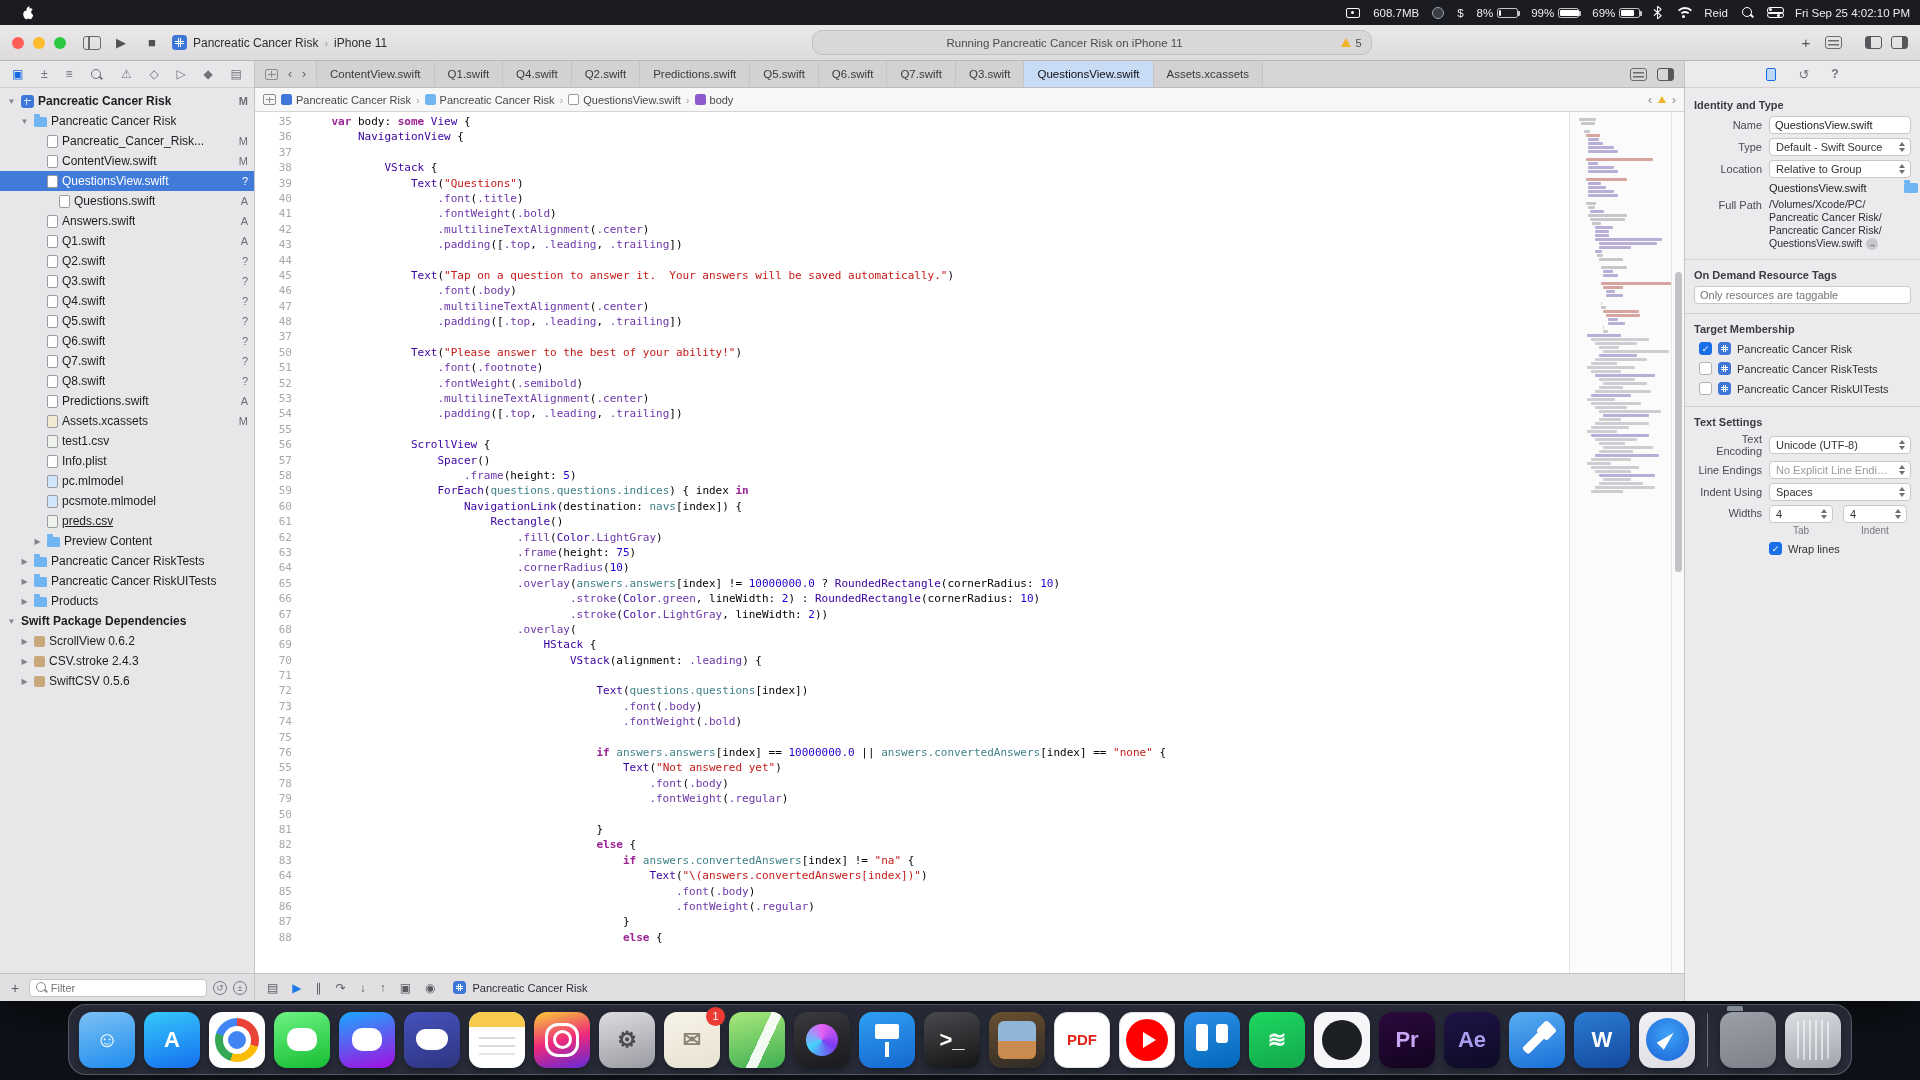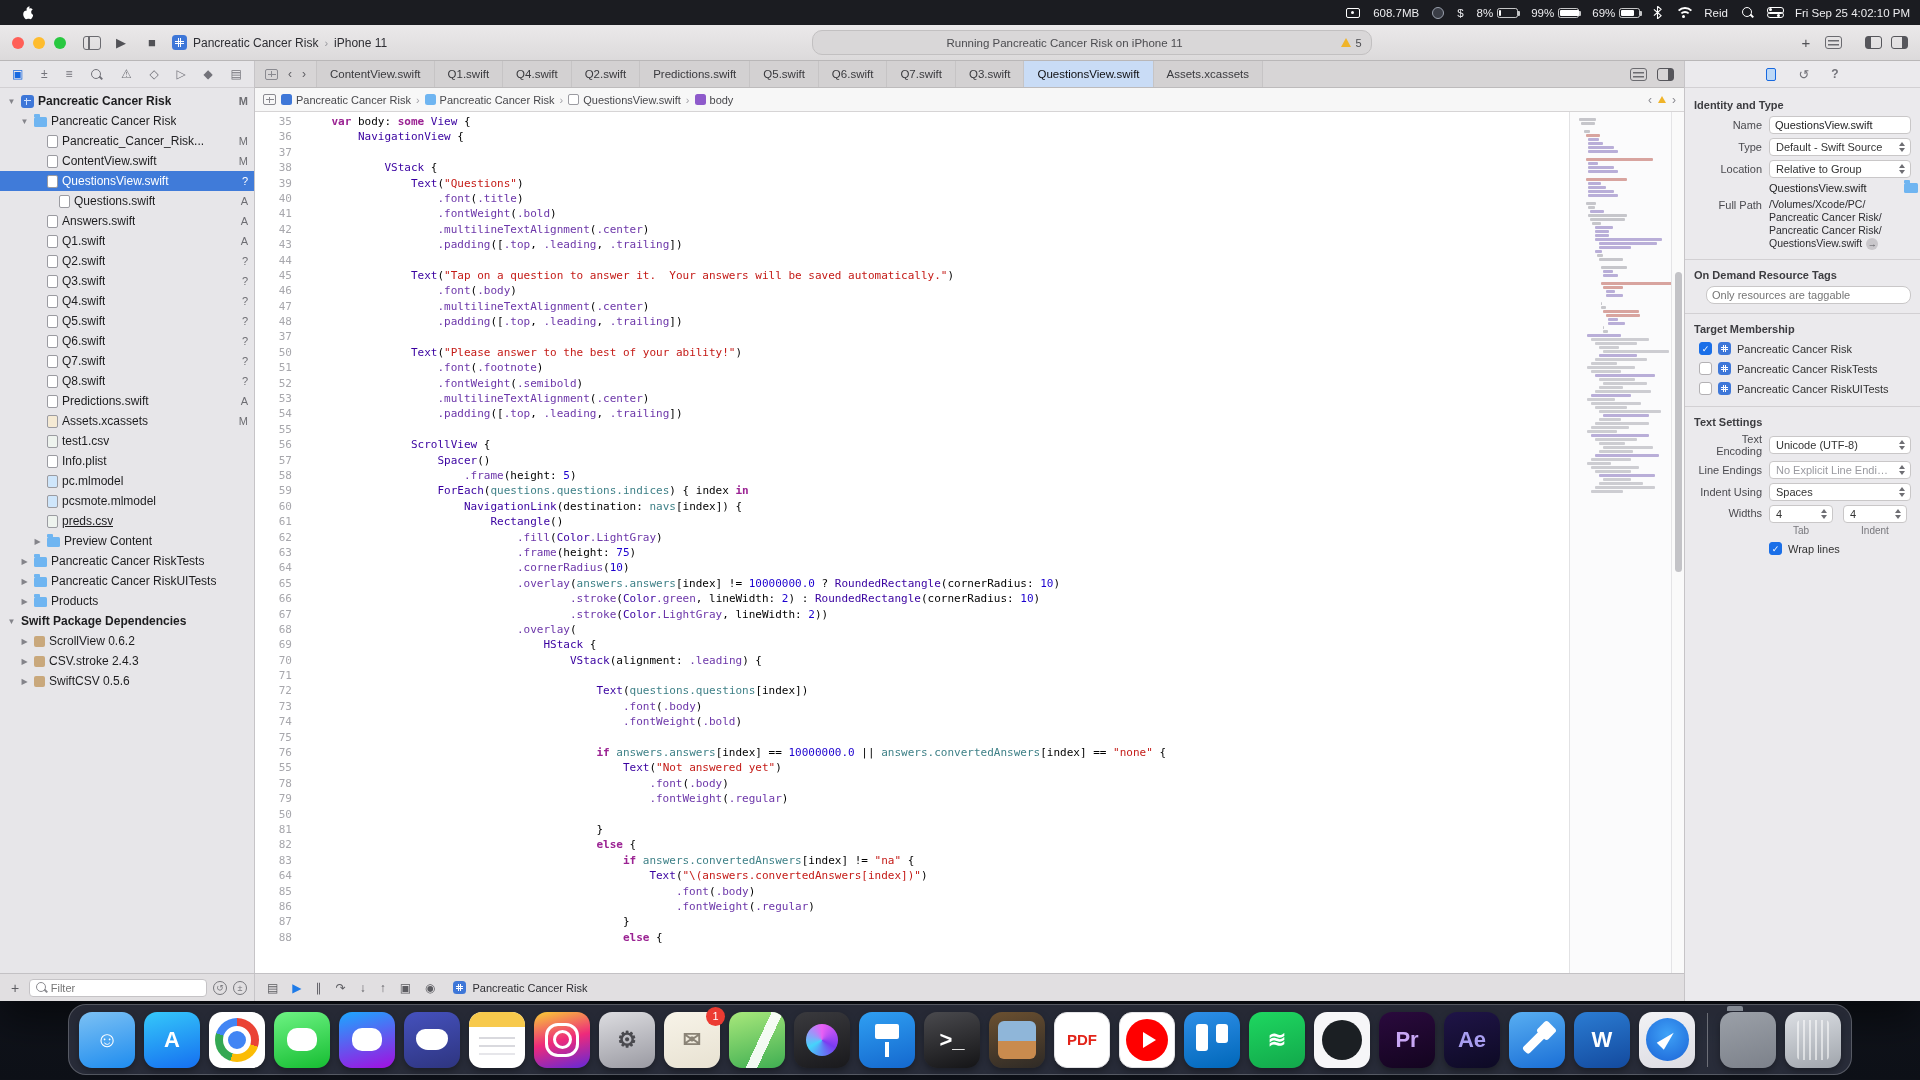--- a/index.html
+++ b/index.html
@@ -738,21 +738,21 @@
           <div class="fpath">
             <div>/Volumes/Xcode/PC/</div>
             <div>Pancreatic Cancer Risk/</div>
             <div>Pancreatic Cancer Risk/</div>
             <div><span>QuestionsView.swift</span><span class="goto">→</span></div>
           </div>
         </div>
         <hr>
         <div class="sec-title">On Demand Resource Tags</div>
         <div class="frow">
-            <input class="ffield" style="margin-left: 12px; border-radius: 8px;" placeholder="Only resources are taggable">
+            <input class="ffield" style="margin-left: 0px;" placeholder="Only resources are taggable">
           </div>
         <hr>
         <div class="sec-title">Target Membership</div>
         <div>
             <div class="trow">
               <span class="cb checked">✓</span>
               <span class="mini-app" style="width: 13px; height: 13px;"></span>
               <span class="tlabel">Pancreatic Cancer Risk</span>
             </div>
             <div class="trow">

